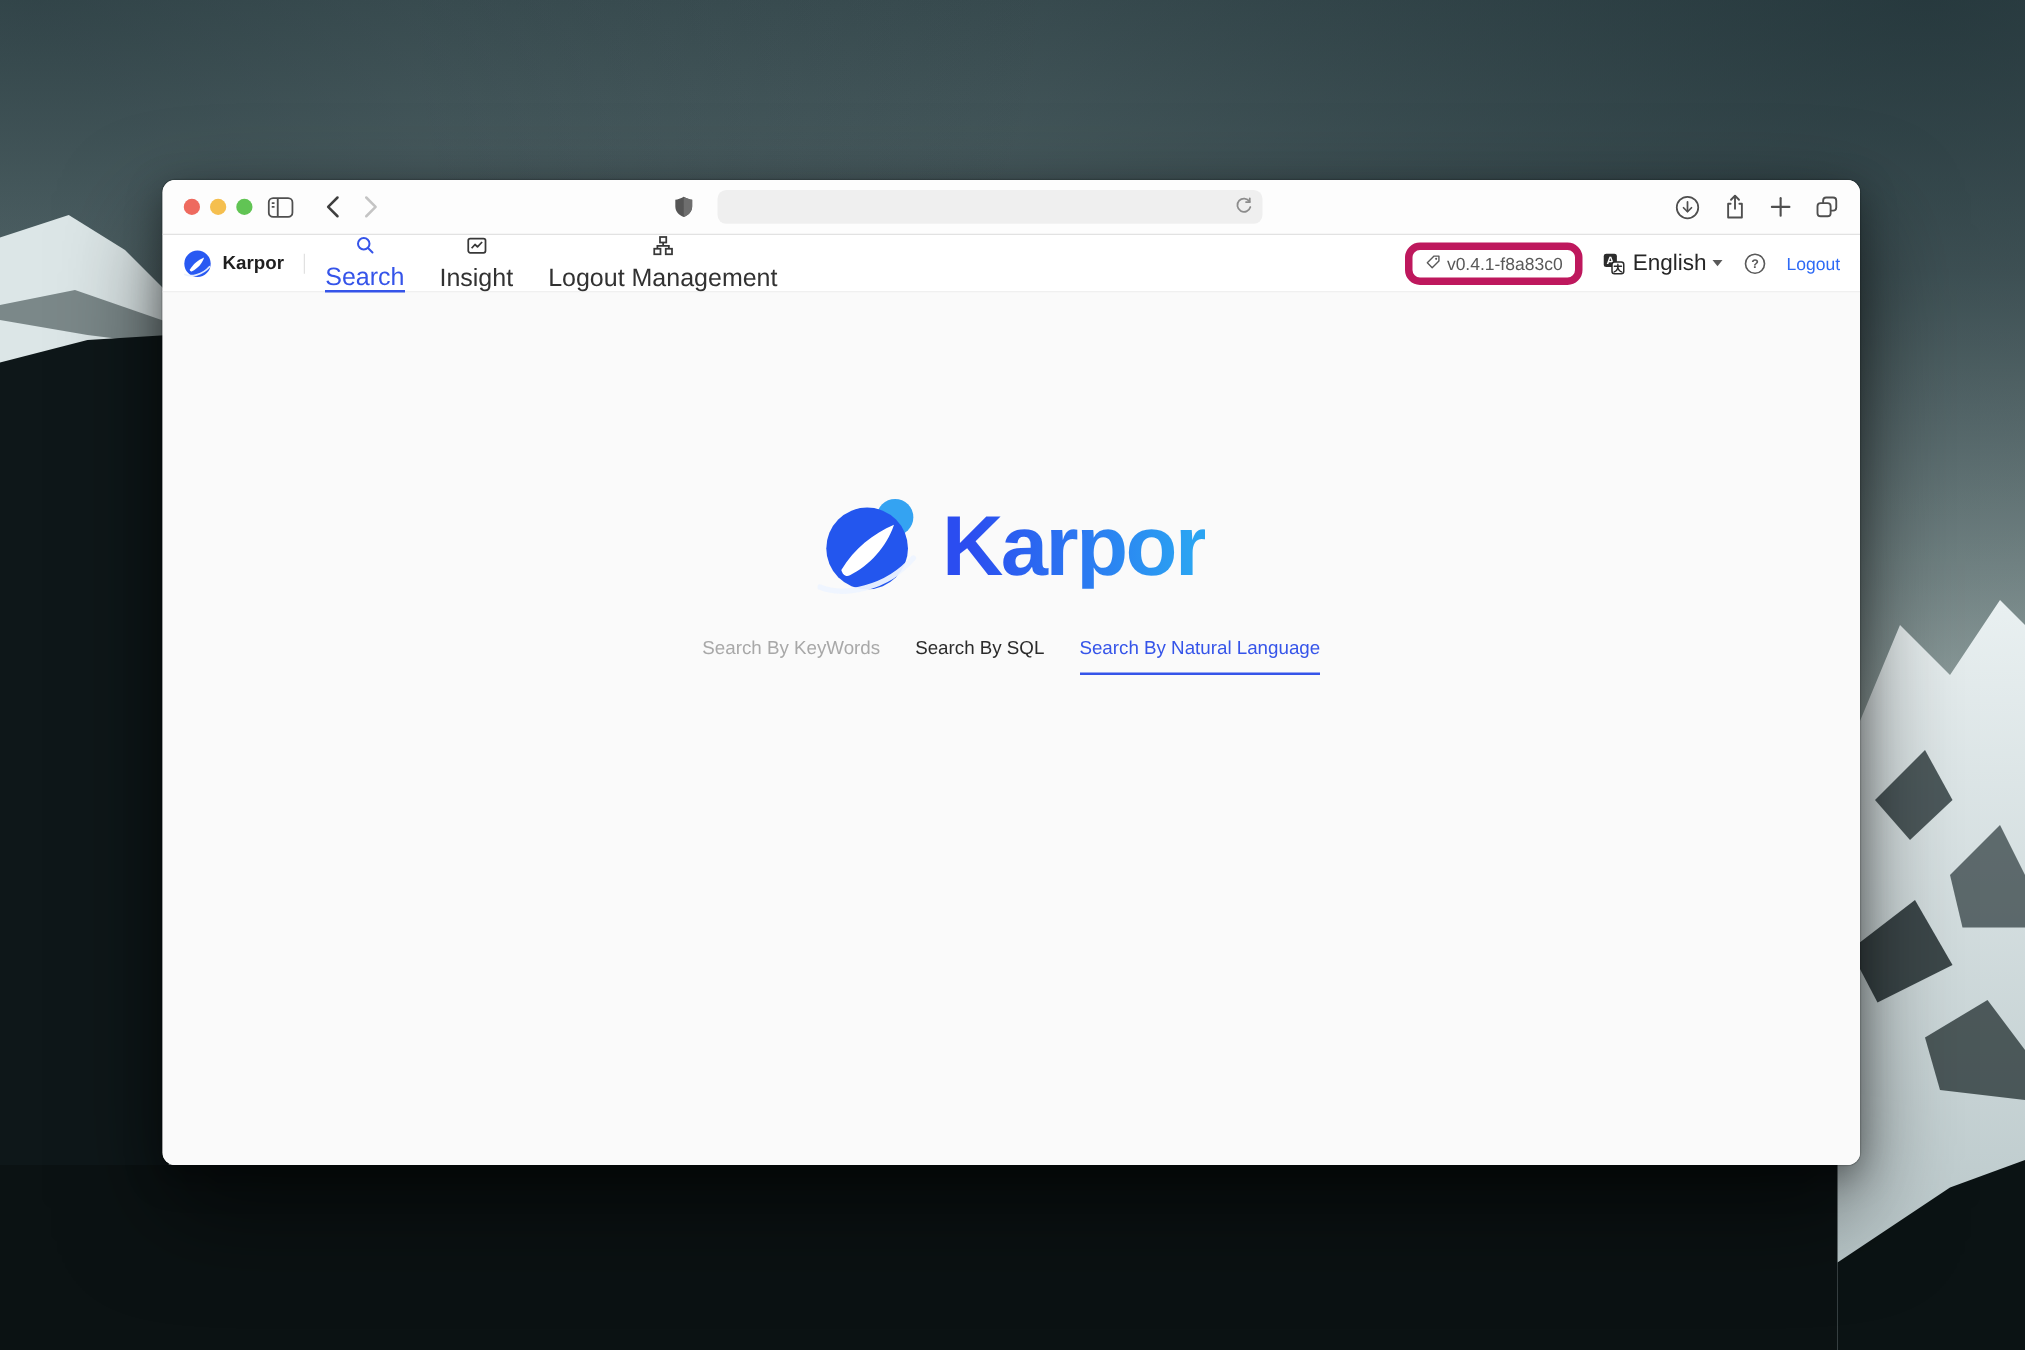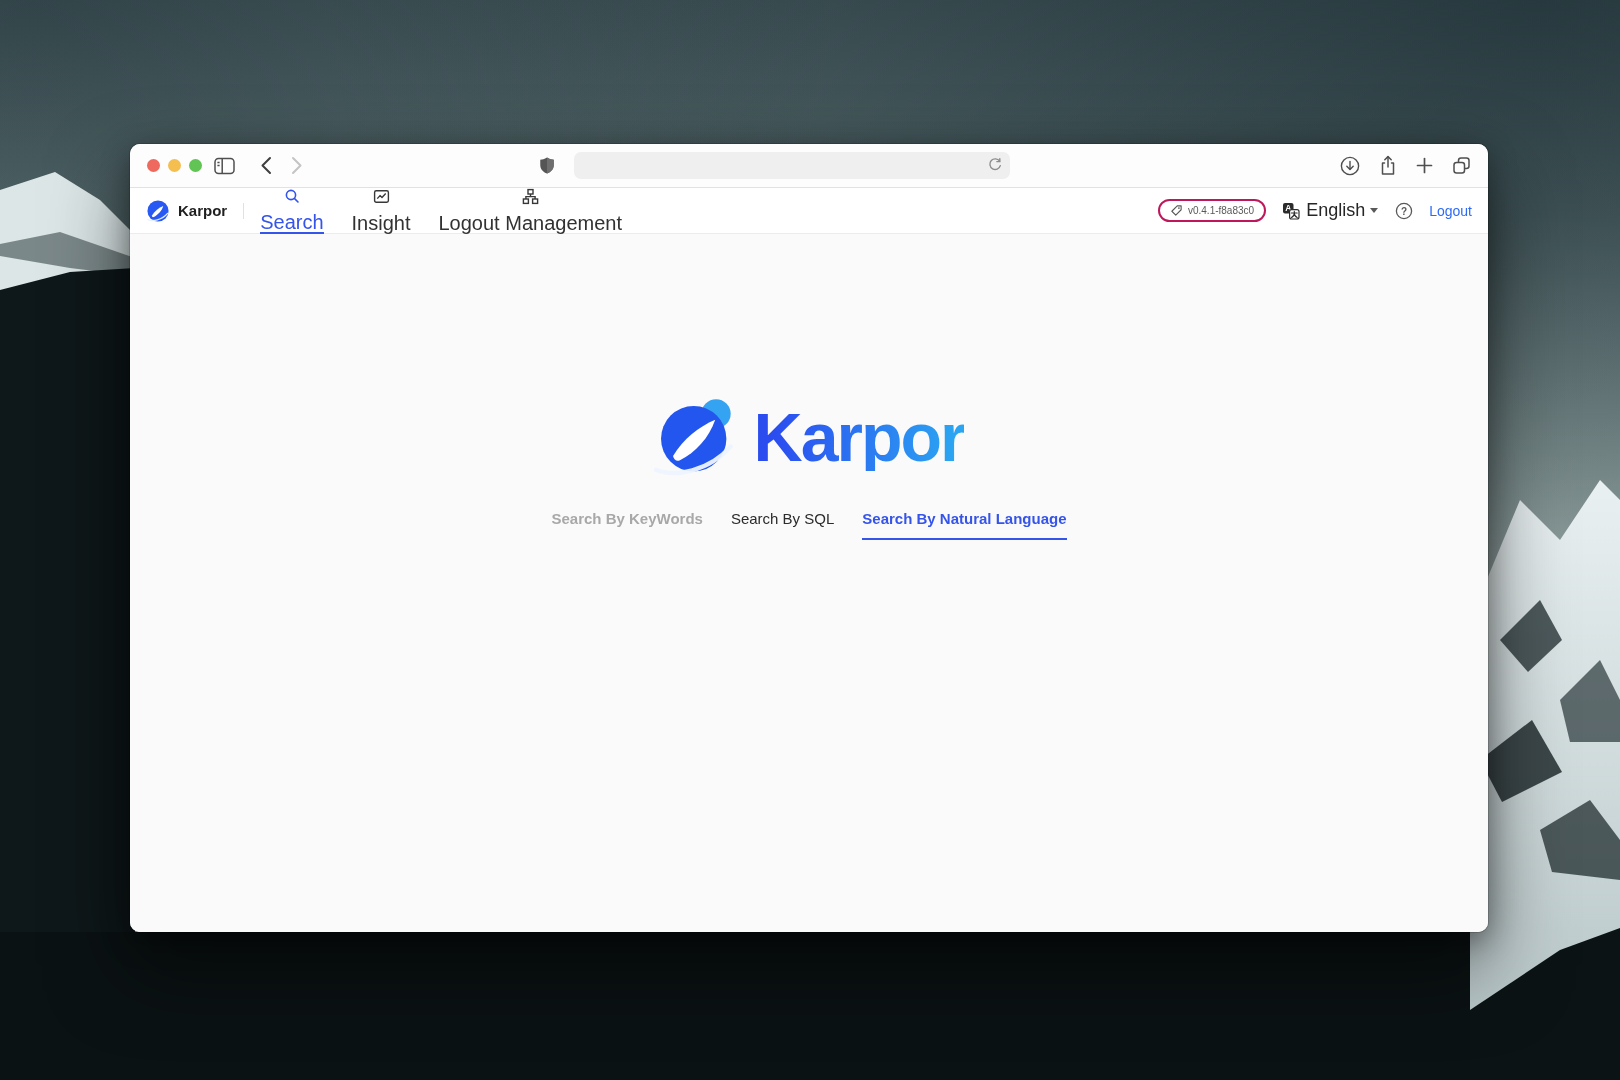--- a/index.html
+++ b/index.html
@@ -26,38 +26,38 @@
   
   .navbar{flex:0 0 45px;display:flex;align-items:center;background:#fff;border-bottom:1px solid #ececec;padding:0 16px;}
   .brand{display:flex;align-items:center;gap:8px;cursor:pointer;}
   .brand-name{font-size:15px;font-weight:700;color:#1f1f1f;}
   .nav-divider{width:1px;height:16px;background:#e1e1e1;margin:0 16px;}
   .nav-items{display:flex;align-items:stretch;height:45px;}
   .nav-item{display:flex;align-items:center;gap:7px;font-size:20px;color:#323232;margin-right:28px;cursor:pointer;position:relative;flex-direction:column;}
   .nav-item.active{color:#3554e9;}
   .nav-item.active::after{content:"";position:absolute;left:0;right:0;bottom:-1px;height:2px;background:#3554e9;}
   .nav-right{margin-left:auto;display:flex;align-items:center;}
-  .badge{display:flex;align-items:center;gap:5px;border:2px solid #be185d;border-radius:12px;padding:3px 10px;font-size:10px;color:#595959;background:#fff;}
+  .badge{display:flex;align-items:flex-start;gap:5px;border:6px solid #be185d;border-radius:12px;padding:3px 10px;font-size:14px;color:#595959;background:#fff;}
   .translate{margin-left:16px;line-height:0;cursor:pointer;}
   .lang{margin-left:6px;font-size:18px;color:#262626;cursor:pointer;}
   .caret{margin-left:5px;width:0;height:0;border-left:4.5px solid transparent;border-right:4.5px solid transparent;border-top:5.5px solid #595959;cursor:pointer;}
   .help{margin-left:17px;line-height:0;cursor:pointer;}
   .logout{margin-left:16px;font-size:14px;color:#2e6af5;cursor:pointer;text-decoration:none;}
 
   
   .content{flex:1;background:#fafafa;}
   .hero{width:1002px;margin:0 auto;padding-top:160px;}
   .hero-logo{display:flex;align-items:center;justify-content:center;gap:12px;height:86px;}
   .wordmark{font-size:68px;font-weight:800;letter-spacing:-2px;line-height:1;
     background:linear-gradient(90deg,#2b4df0 10%,#2ba4f2 95%);
     -webkit-background-clip:text;background-clip:text;color:transparent;}
   .hero-tabs{display:flex;justify-content:center;gap:28px;margin-top:30px;}
   .tab{font-size:15px;padding-bottom:11px;color:#2b2b2b;cursor:pointer;border-bottom:2px solid transparent;}
-  .tab.muted{color:#a8a8a8;font-weight:bold;}
-  .tab.active{color:#3554e9;border-bottom-color:#3554e9;font-weight:bold;}
+  .tab.muted{color:#a8a8a8;}
+  .tab.active{color:#3554e9;border-bottom-color:#3554e9;}
   .search-row{display:flex;margin-top:18px;}
   .search-input{flex:1;height:38px;box-sizing:border-box;border:1px solid #d9d9d9;border-right:none;
     border-radius:7px 0 0 7px;padding:0 12px;font-size:15px;color:#262626;background:#fff;outline:none;
     font-family:"Liberation Sans",sans-serif;}
   .search-btn{width:46px;height:38px;border:none;border-radius:0 7px 7px 0;background:#3554e9;
     display:flex;align-items:center;justify-content:center;cursor:pointer;}
 </style>
 </head>
 <body>
 

